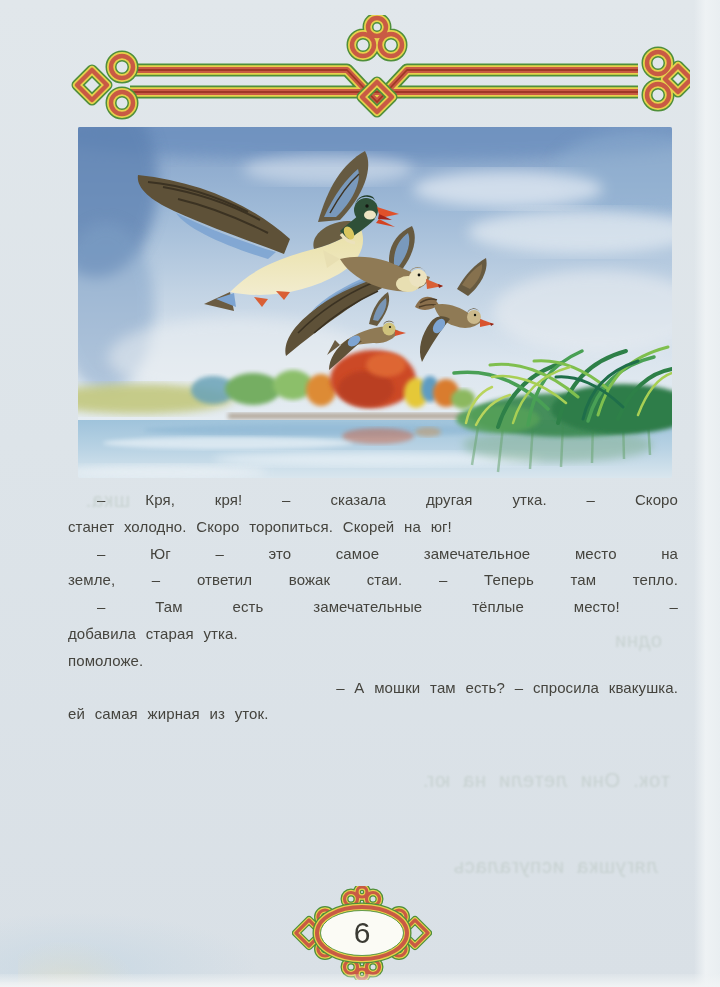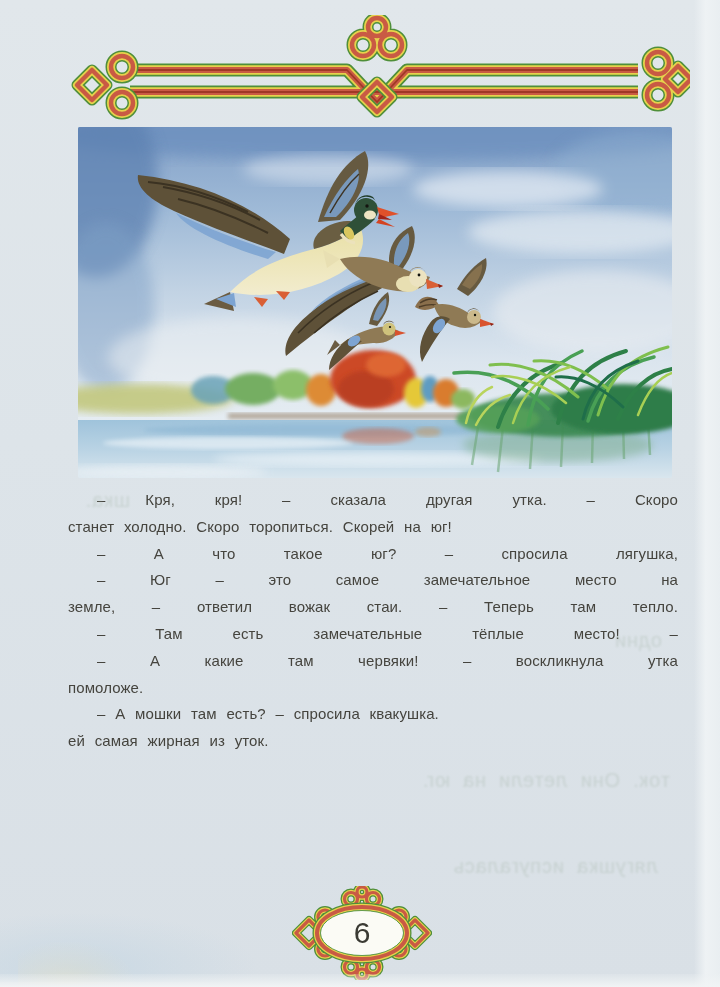--- a/index.html
+++ b/index.html
@@ -6,21 +6,21 @@
   body{width:720px;height:987px;font-family:"Liberation Sans",sans-serif;}
   .page{position:absolute;left:0;top:0;width:720px;height:987px;overflow:hidden;
         background:linear-gradient(180deg,#e1e7eb 0%,#dde4e9 45%,#d9e0e6 100%);}
   .top-ornament{position:absolute;left:60px;top:15px;width:630px;height:110px;}
   .illu{position:absolute;left:78px;top:127px;width:594px;height:351px;border-radius:2px;overflow:hidden;}
   .illu svg{display:block;}
   .story{position:absolute;left:68px;top:487px;width:610px;color:#45443e;
          font-size:15px;line-height:26.8px;word-spacing:5.5px;letter-spacing:.1px;}
   .story .line{min-height:26.8px;}
   .story .j{text-align:justify;text-align-last:justify;}
-  .story .in{text-indent:29px;}
+  .story .in{text-indent:29px;text-align:right;}
   .bleed{position:absolute;transform:scaleX(-1);color:#9fb0a2;opacity:.32;filter:blur(1.1px);
          font-size:20px;word-spacing:6px;letter-spacing:.8px;white-space:nowrap;}
   .bleed-1{left:40px;top:489px;width:90px;}
   .bleed-2{left:380px;top:769px;width:290px;}
   .bleed-3{left:388px;top:855px;width:270px;}
   .bleed-4{left:592px;top:629px;width:70px;}
   .medallion{position:absolute;left:292px;top:886px;width:140px;height:94px;}
   .pnum{position:absolute;left:292px;top:916px;width:140px;text-align:center;
         font-size:30px;line-height:34px;color:#3a3a33;}
   .edge-right{position:absolute;top:0;left:694px;width:26px;height:987px;
@@ -257,25 +257,24 @@
         <circle cx="397" cy="188" r="1.2" fill="#14140f"></circle>
         <path d="M402,192 L416,197 L402,200 Z" fill="#d9532e"></path>
         <path d="M412,196 L416,197 L413,199 Z" fill="#8c2418"></path>
       </g>
     </svg>
   </div>
 
   <div class="story">
       <div class="line j in">– Кря, кря! – сказала другая утка. – Скоро</div>
       <div class="line">станет холодно. Скоро торопиться. Скорей на юг!</div>
-      <div class="line j in">– А что такое юг? – спросила лягушка,</div>
       <div class="line j in">– Юг – это самое замечательное место на</div>
       <div class="line j">земле, – ответил вожак стаи. – Теперь там тепло.</div>
       <div class="line j in">– Там есть замечательные тёплые место! –</div>
-      <div class="line j in">– А какие там червяки! – воскликнула утка</div>
+      <div class="line">добавила старая утка.</div>
       <div class="line">помоложе.</div>
       <div class="line in">– А мошки там есть? – спросила квакушка.</div>
       <div class="line">ей самая жирная из уток.</div>
     </div>
 
   <div class="bleed bleed-1">шка.</div>
   <div class="bleed bleed-2">ток. Они летели на юг.</div>
   <div class="bleed bleed-3">лягушка испугалась</div>
   <div class="bleed bleed-4">одни</div>
 

